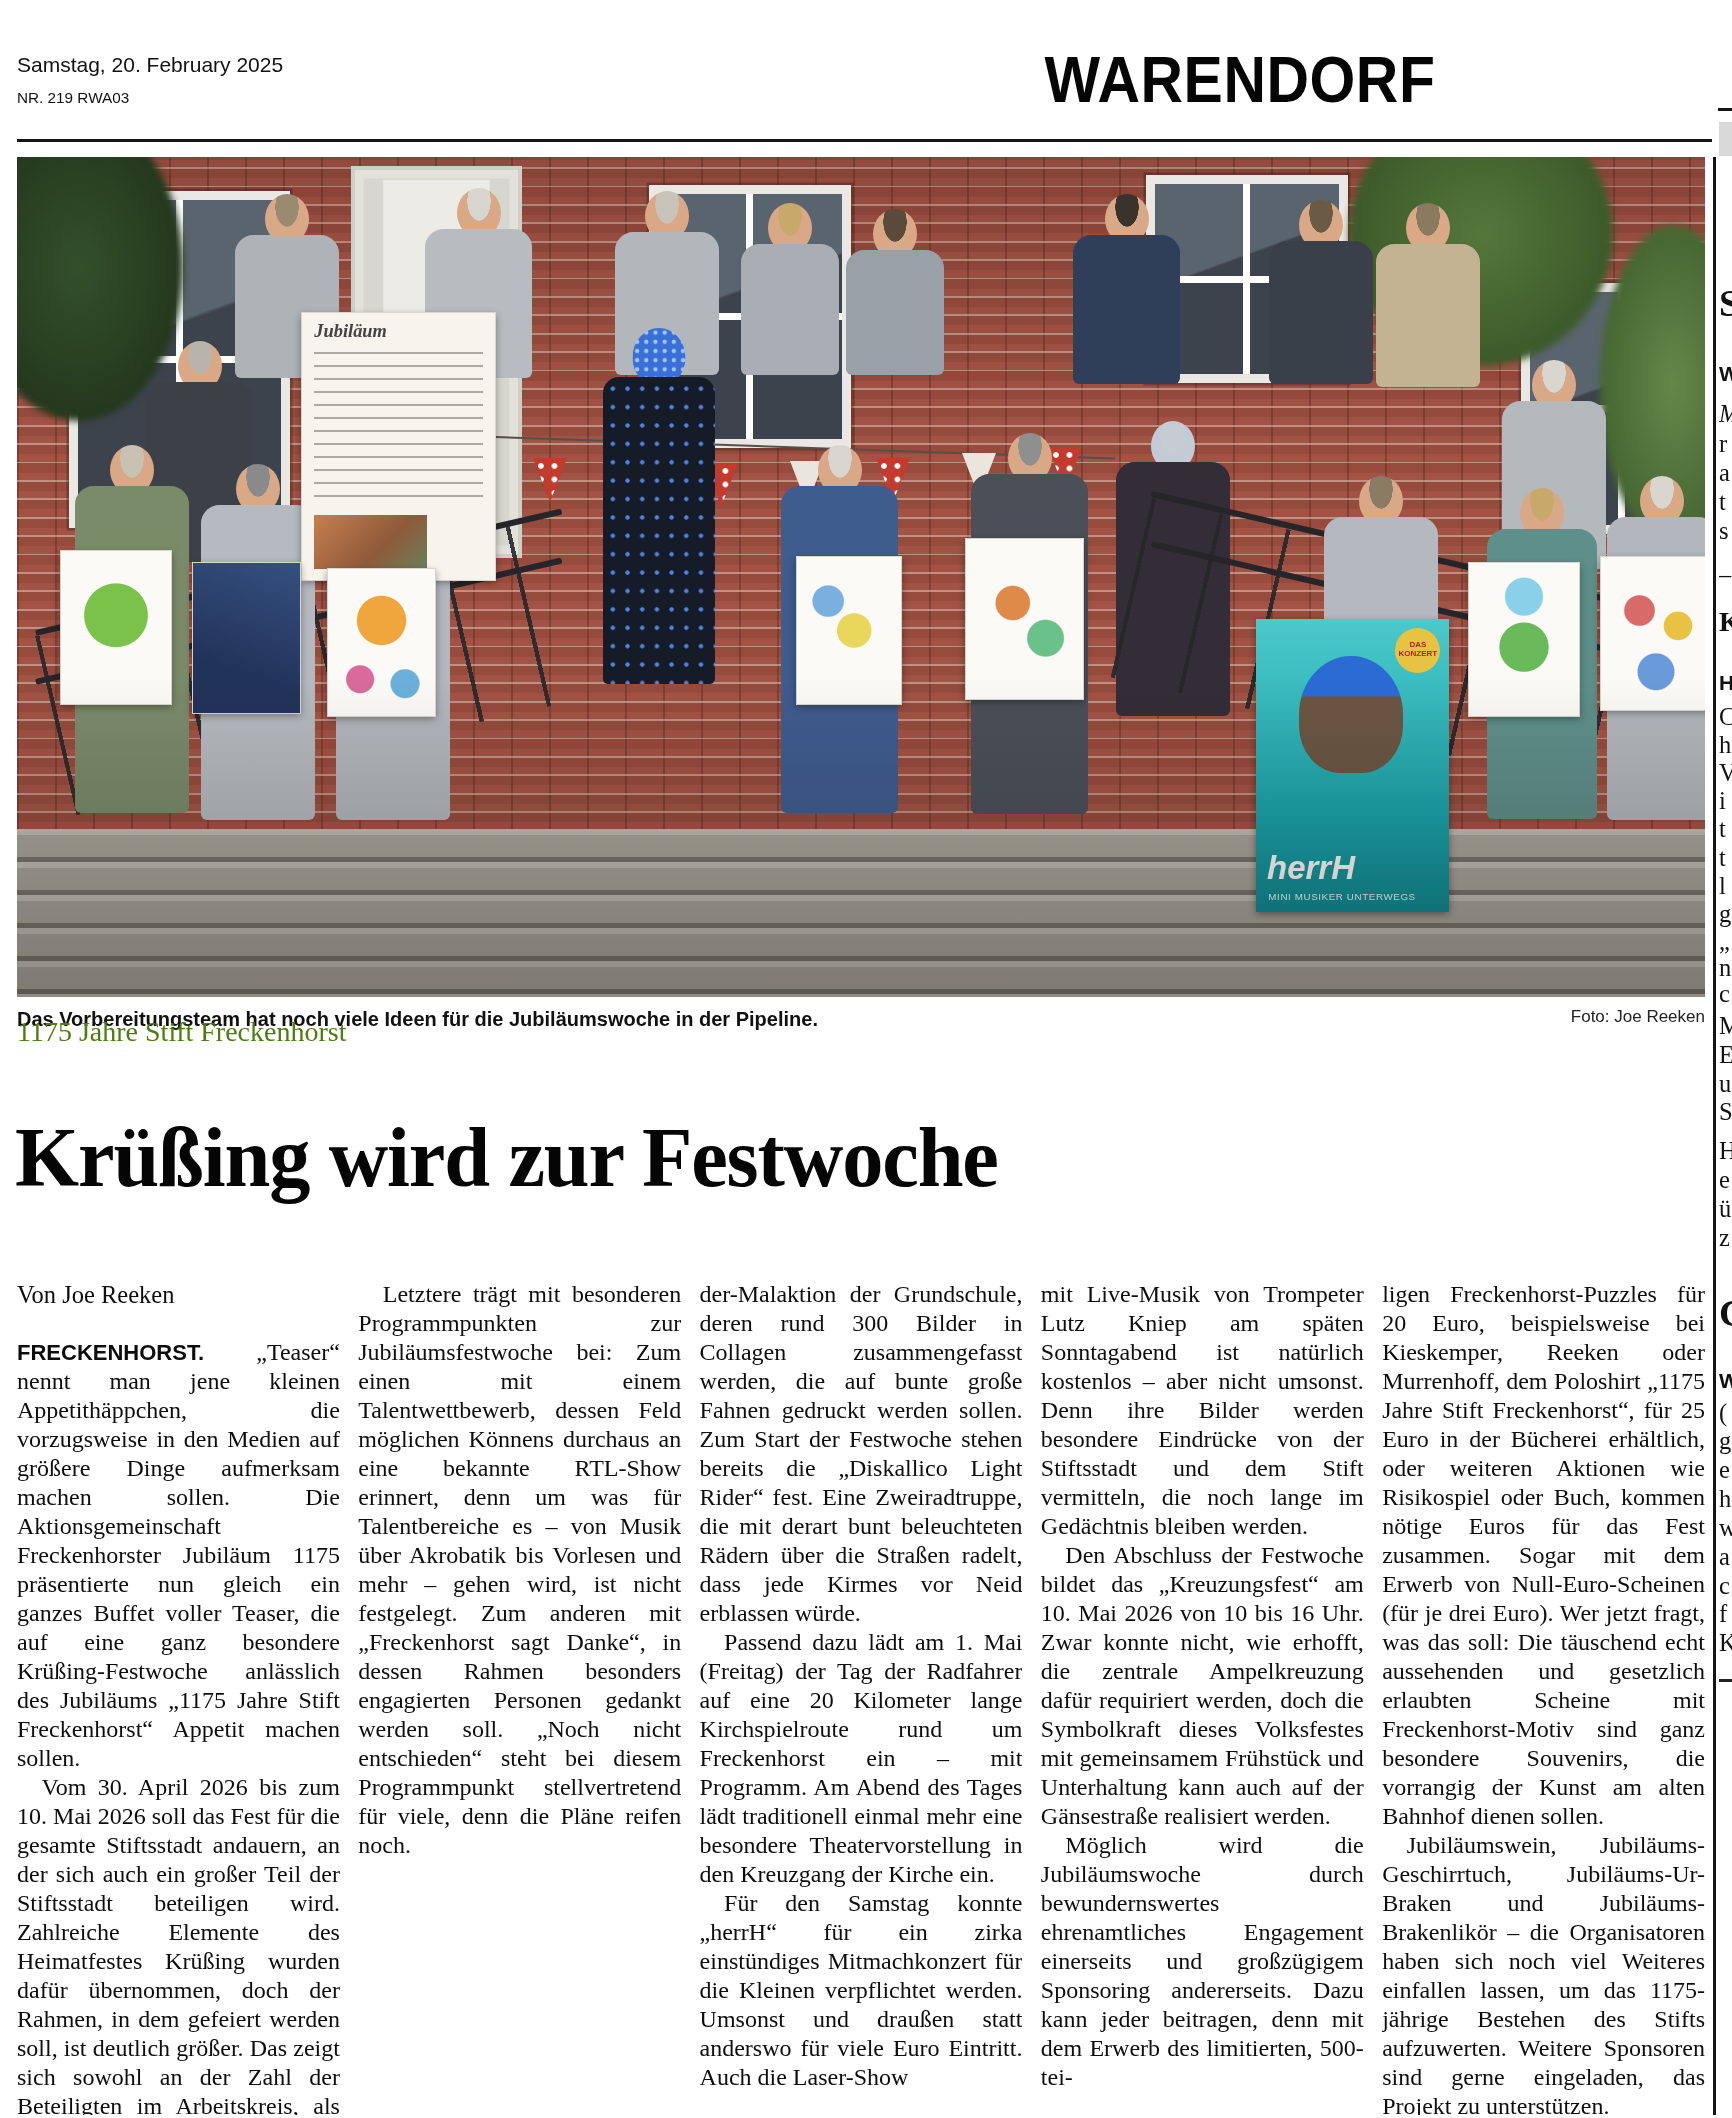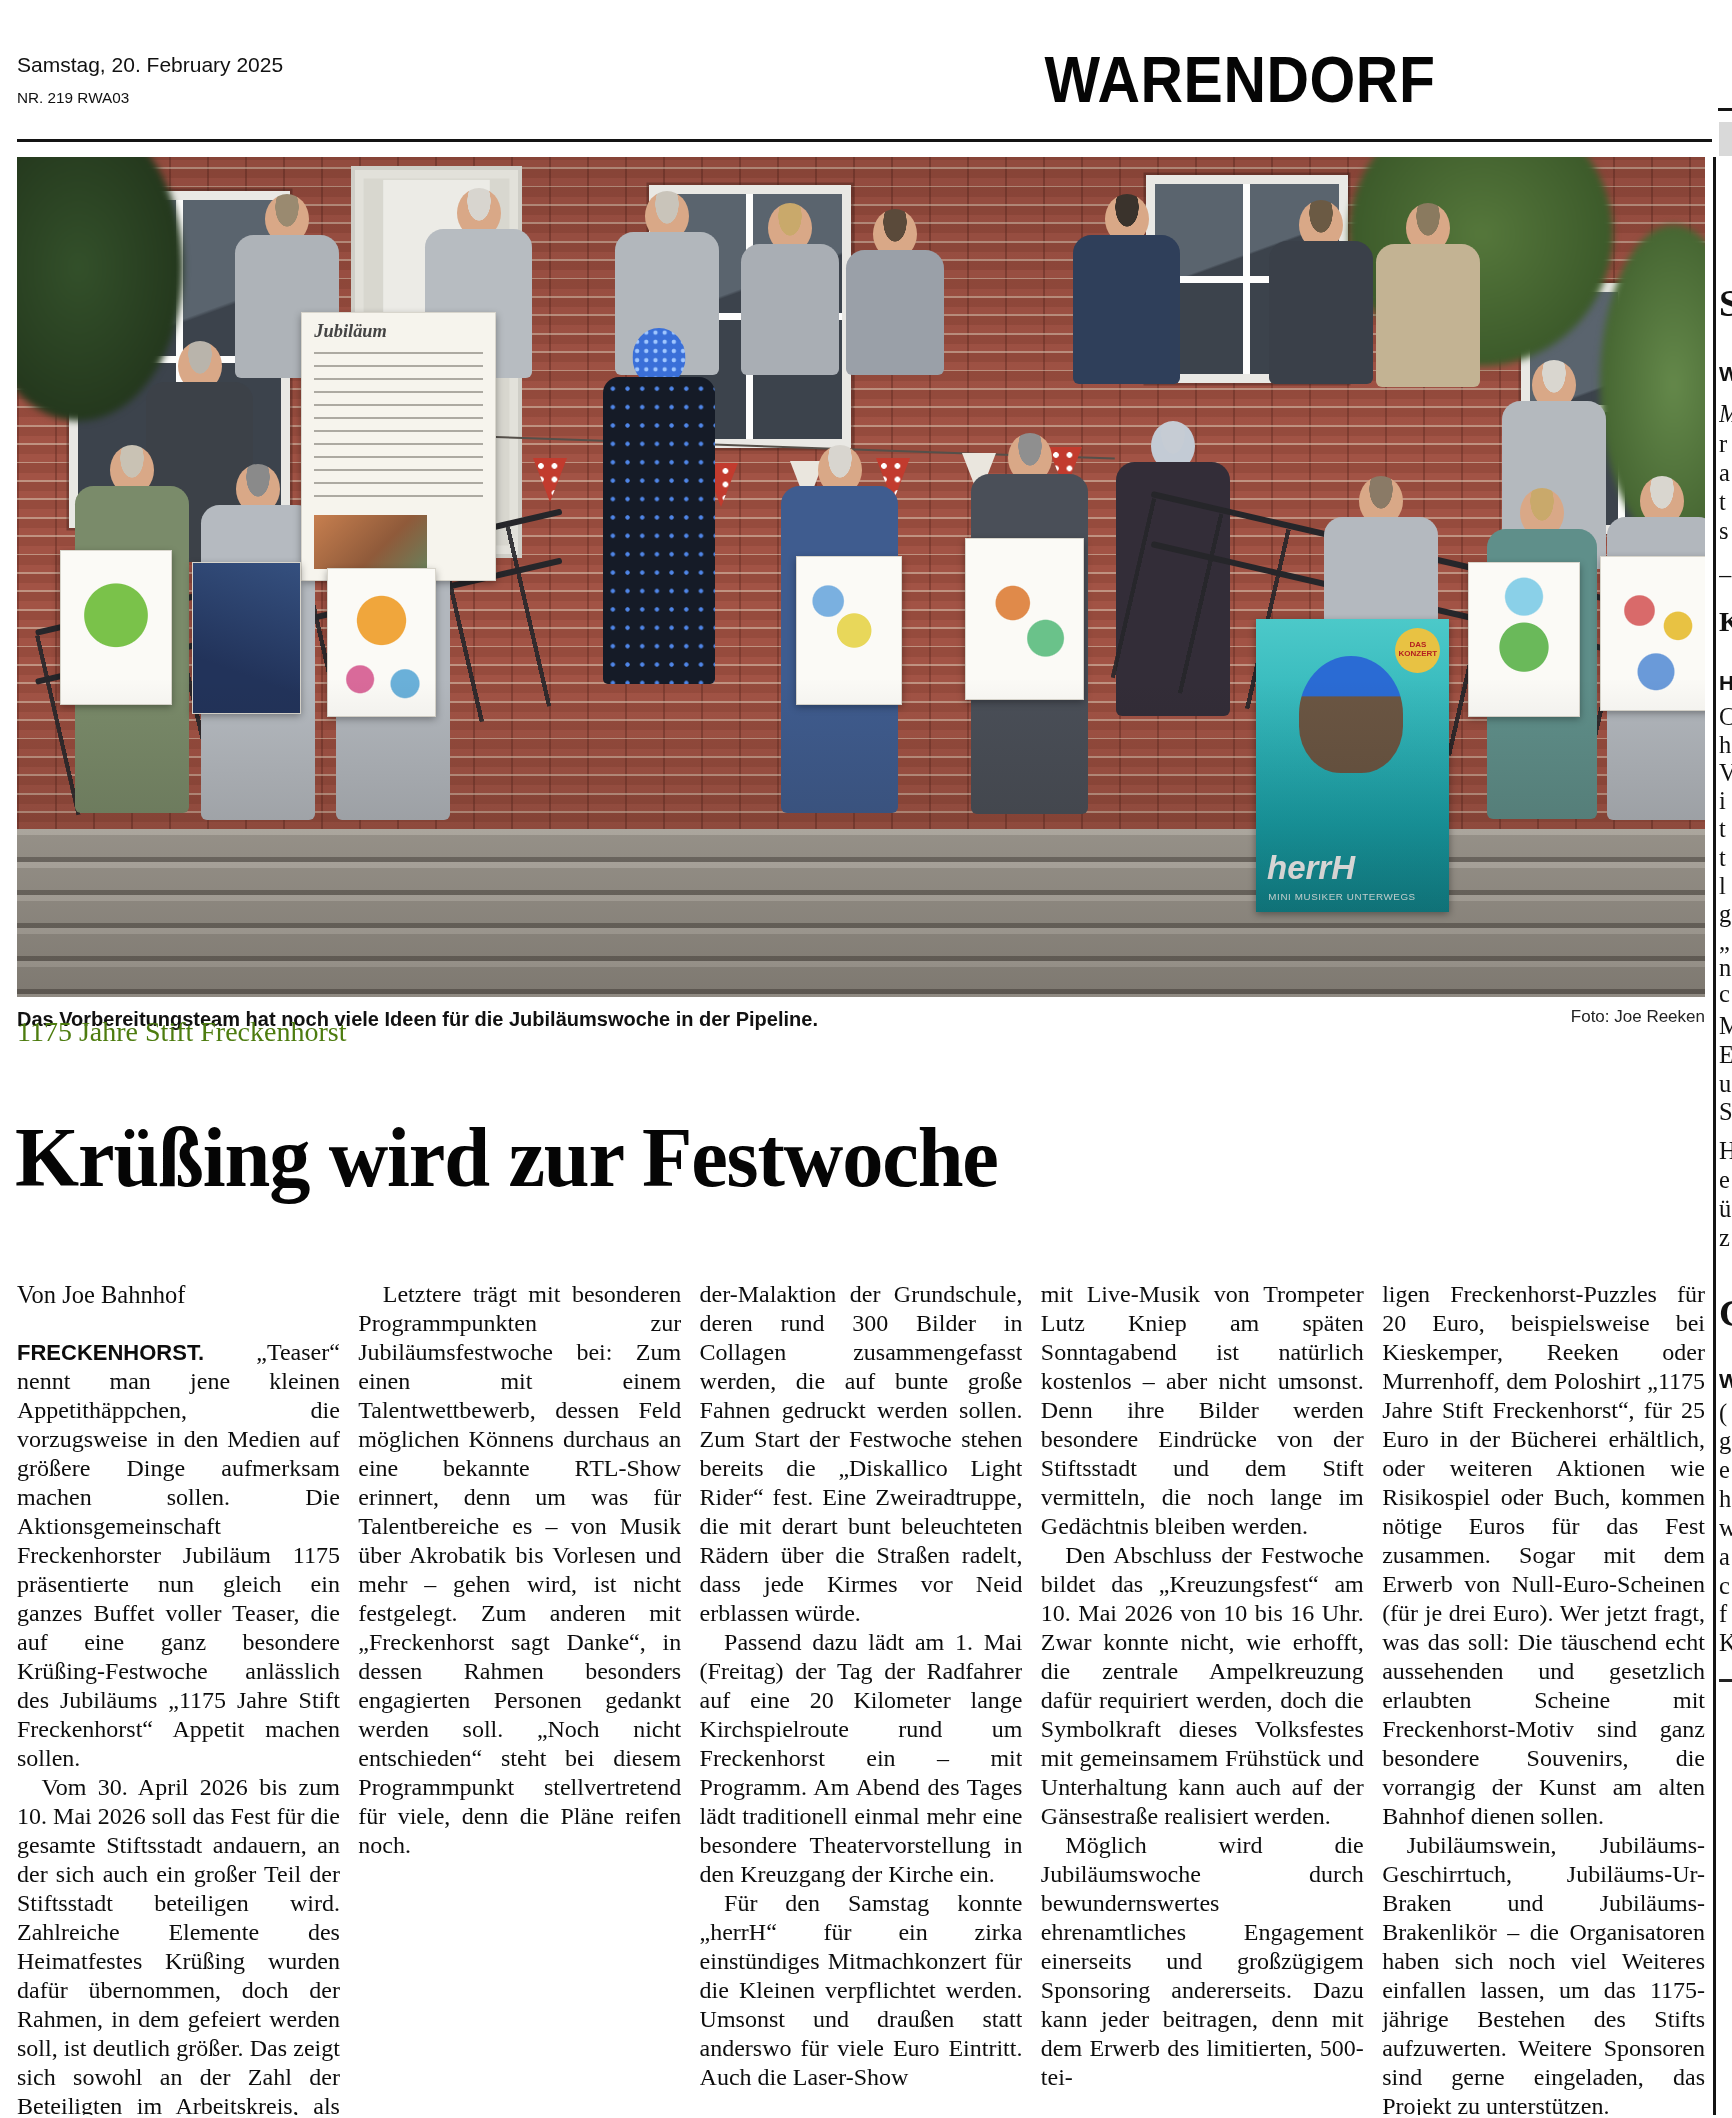--- a/index.html
+++ b/index.html
@@ -194,21 +194,21 @@
 <div class="caption-row">
   <span class="caption">Das Vorbereitungsteam hat noch viele Ideen für die Jubiläumswoche in der Pipeline.</span>
   <span class="credit">Foto: Joe Reeken</span>
 </div>
 
 <div class="kicker">1175 Jahre Stift Freckenhorst</div>
 <div class="headline">Krüßing wird zur Festwoche</div>
 
 <div class="cols">
     <div class="col">
-      <div class="byline">Von Joe Bahnhof</div>
+      <div class="byline">Von Joe Reeken</div>
       <p class="noind"><span class="leadin">FRECKENHORST. </span>„Teaser“ nennt man jene kleinen Appetithäppchen, die vorzugsweise in den Medien auf größere Dinge aufmerksam machen sollen. Die Aktionsgemeinschaft Freckenhorster Jubiläum 1175 präsentierte nun gleich ein ganzes Buffet voller Teaser, die auf eine ganz besondere Krüßing-Festwoche anlässlich des Jubiläums „1175 Jahre Stift Freckenhorst“ Appetit machen sollen.</p>
       <p class="ind">Vom 30. April 2026 bis zum 10. Mai 2026 soll das Fest für die gesamte Stiftsstadt andauern, an der sich auch ein großer Teil der Stiftsstadt beteiligen wird. Zahlreiche Elemente des Heimatfestes Krüßing wurden dafür übernommen, doch der Rahmen, in dem gefeiert werden soll, ist deutlich größer. Das zeigt sich sowohl an der Zahl der Beteiligten im Arbeitskreis, als auch an der Zahl der Sponsoren, unter</p>
     </div>
     <div class="col">
       <p class="ind">Letztere trägt mit besonderen Programmpunkten zur Jubiläumsfestwoche bei: Zum einen mit einem Talentwettbewerb, dessen Feld möglichen Könnens durchaus an eine bekannte RTL-Show erinnert, denn um was für Talentbereiche es – von Musik über Akrobatik bis Vorlesen und mehr – gehen wird, ist nicht festgelegt. Zum anderen mit „Freckenhorst sagt Danke“, in dessen Rahmen besonders engagierten Personen gedankt werden soll. „Noch nicht entschieden“ steht bei diesem Programmpunkt stellvertretend für viele, denn die Pläne reifen noch.</p>
     </div>
     <div class="col">
       <p class="noind">der-Malaktion der Grundschule, deren rund 300 Bilder in Collagen zusammengefasst werden, die auf bunte große Fahnen gedruckt werden sollen. Zum Start der Festwoche stehen bereits die „Diskallico Light Rider“ fest. Eine Zweiradtruppe, die mit derart bunt beleuchteten Rädern über die Straßen radelt, dass jede Kirmes vor Neid erblassen würde.</p>
       <p class="ind">Passend dazu lädt am 1. Mai (Freitag) der Tag der Radfahrer auf eine 20 Kilometer lange Kirchspielroute rund um Freckenhorst ein – mit Programm. Am Abend des Tages lädt traditionell einmal mehr eine besondere Theatervorstellung in den Kreuzgang der Kirche ein.</p>
       <p class="ind">Für den Samstag konnte „herrH“ für ein zirka einstündiges Mitmachkonzert für die Kleinen verpflichtet werden. Umsonst und draußen statt anderswo für viele Euro Eintritt. Auch die Laser-Show</p>

